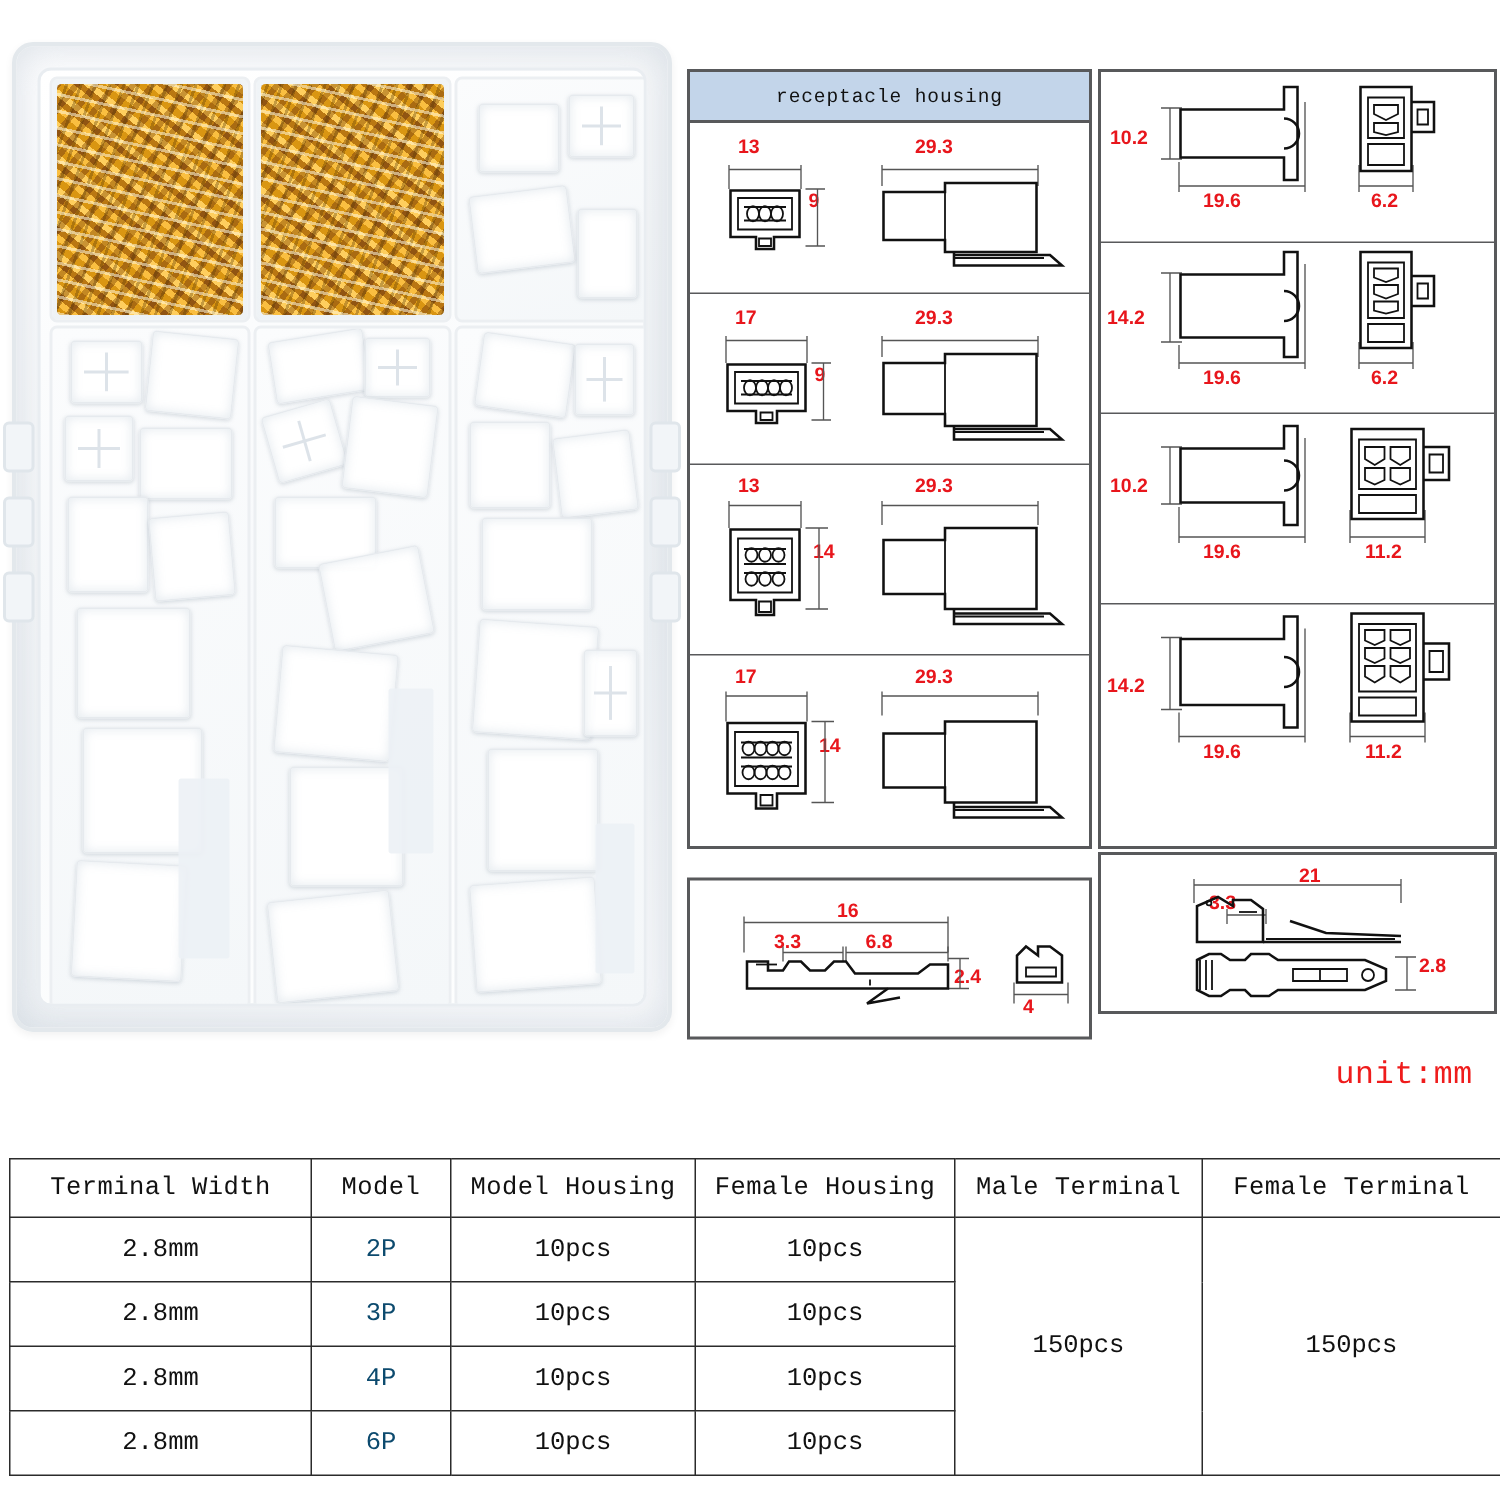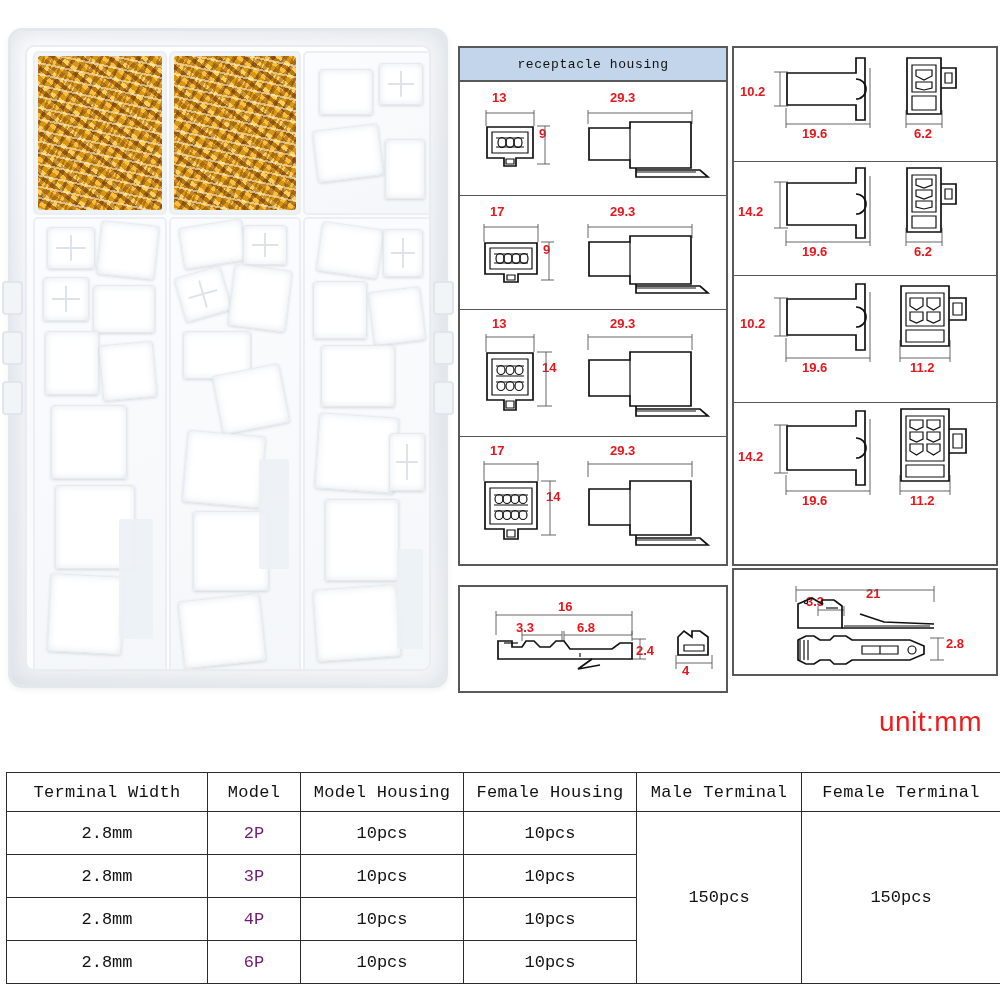--- a/index.html
+++ b/index.html
@@ -73,36 +73,36 @@
   .row{position:relative;border-bottom:1.5px solid #58595b;}
   .row:last-child{border-bottom:none;}
   .dim{position:absolute;color:#e8161c;font-weight:700;font-size:13px;
     font-family:"Liberation Sans",sans-serif;white-space:nowrap;}
   svg{display:block;overflow:visible;}
   .ln{stroke:#111;stroke-width:1.7;fill:none;}
   .ln2{stroke:#111;stroke-width:1.2;fill:none;}
   .ext{stroke:#555;stroke-width:.9;fill:none;}
 
   #unit-label{
-    position:absolute;right:18px;top:706px;color:#ef1c1c;font-size:28px;
-    font-family:Liberation Sans, sans-serif;letter-spacing:.5px;
+    position:absolute;right:18px;top:706px;color:#ef1c1c;font-size:21px;
+    font-family:Liberation Mono, monospace;letter-spacing:.5px;
   }
 
   
   #spec-table{
     position:absolute;left:6px;top:772px;width:988px;
     border-collapse:collapse;table-layout:fixed;
     font-size:17px;color:#111;
   }
   #spec-table td,#spec-table th{
     border:1.6px solid #2b2b2b;text-align:center;font-weight:400;
     height:42px;padding:0;
   }
   #spec-table th{font-size:17px;letter-spacing:.3px;height:38px;}
-  .model-cell{color:#701a75;}
+  .model-cell{color:#0c4a6e;}
 </style>
 </head>
 <body>
 
 <div id="product-photo">
   <div class="box-shell">
     <div class="clip l c1"></div>
     <div class="clip l c2"></div>
     <div class="clip l c3"></div>
     <div class="clip r c1"></div>
@@ -370,21 +370,21 @@
     <path class="ln2" d="M44,56 L58,56"></path>
     <path class="ln2" d="M120,66 L120,70"></path>
     <path class="ln" d="M132,72 L118,82 L140,78"></path>
     <path class="ext" d="M216,68 L216,82 M252,68 L252,82 M216,76 L252,76"></path>
     <path class="ln" d="M218,68 L218,50 L224,44 L232,50 L232,44 L240,44 L248,50 L248,68 Z"></path>
     <path class="ln2" d="M224,58 L244,58 L244,64 L224,64 Z"></path>
   </svg>
 </div>
 
 <div class="panel" style="left:732px;top:568px;width:262px;height:104px;">
-  <div class="dim" style="left:132px;top:16px;">21</div>
+  <div class="dim" style="left:132px;top:6px;">21</div>
   <div class="dim" style="left:72px;top:24px;">3.3</div>
   <div class="dim" style="left:212px;top:66px;">2.8</div>
   <svg style="position:absolute;left:0;top:0;" width="262" height="104">
     <path class="ext" d="M62,16 L62,32 M200,16 L200,32 M62,20 L200,20"></path>
     <path class="ext" d="M84,36 L84,46 M110,36 L110,46 M84,40 L110,40"></path>
     <path class="ln" d="M64,58 L64,34 L78,28 L88,34 L88,30 L100,30 L108,36 L108,58 Z"></path>
     <circle class="ln2" cx="72" cy="32" r="1.6"></circle>
     <path class="ln2" d="M92,38 L104,38"></path>
     <path class="ln" d="M108,58 L200,58"></path>
     <path class="ln" d="M126,44 L150,52 L200,54"></path>

